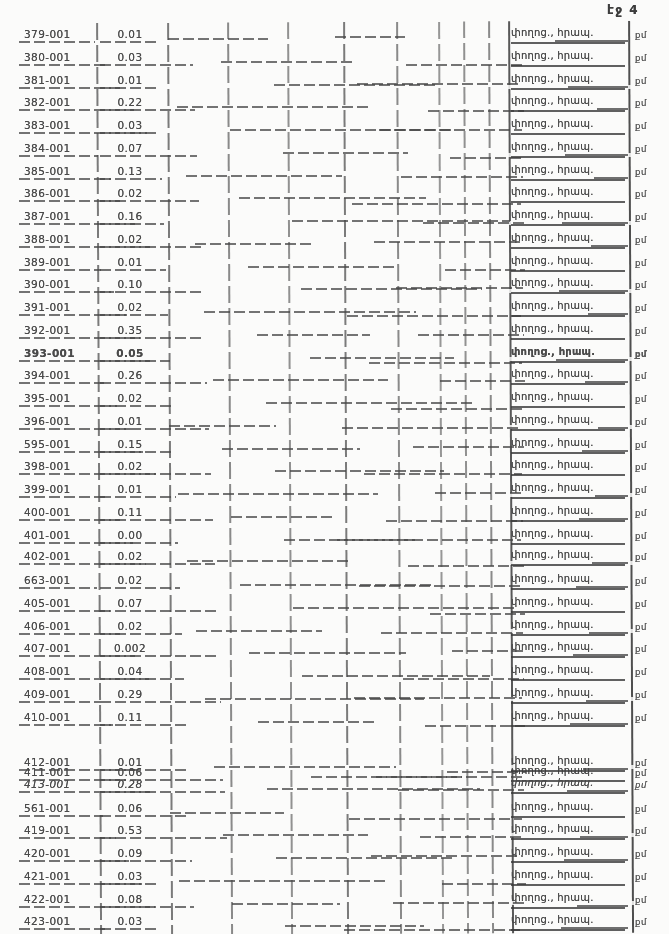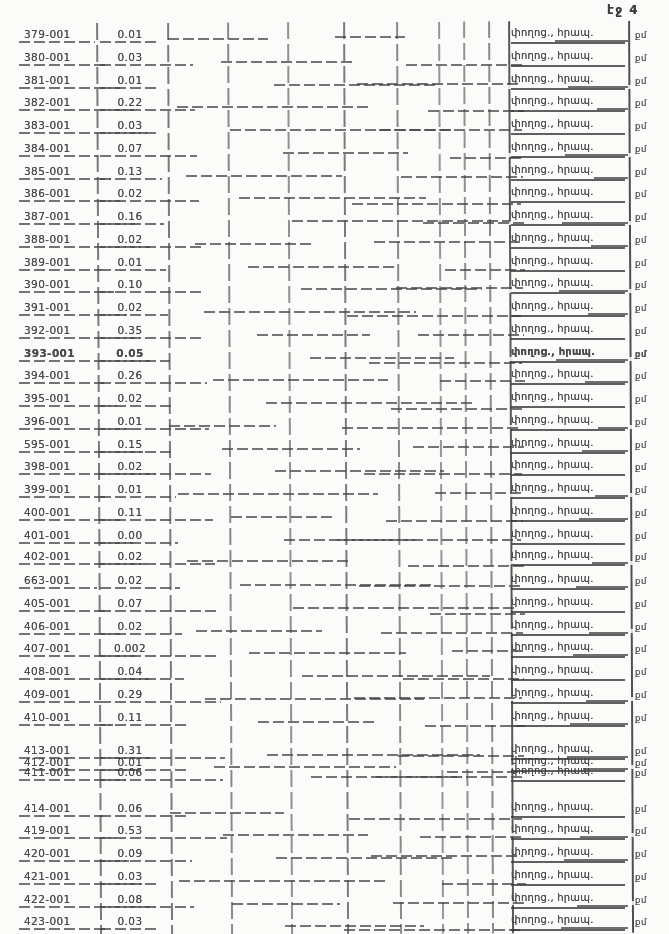--- a/index.html
+++ b/index.html
@@ -431,33 +431,33 @@
     <span class="cell id-cell">412-001</span>
     <span class="cell val-cell">0.01</span>
     <span class="seg seg-id" style="left: 19px; width: 120px; top: 17px;"></span>
     <span class="seg seg-val" style="left: 100px; width: 88px; top: 17px;"></span>
     <span class="seg seg-a" style="left: 214px; width: 182px; top: 14px;"></span>
     <span class="seg seg-b" style="left: 447px; width: 79px; top: 19px;"></span>
     <span class="seg solid seg-c" style="left: 583px; width: 45px; top: 16px;"></span>
     <span class="cell use-cell">փողոց., հրապ.</span>
     <span class="cell unit-cell">քմ</span>
   </div>
-        <div class="row" style="top: 740px; height: 22.75px;">
+        <div class="row" style="top: 774px; height: 22.75px; font-style: italic;">
     <span class="cell id-cell">413-001</span>
-    <span class="cell val-cell">0.31</span>
+    <span class="cell val-cell">0.28</span>
     <span class="seg seg-id" style="left: 19px; width: 133px; top: 17px;"></span>
     <span class="seg seg-val" style="left: 100px; width: 125px; top: 17px;"></span>
     <span class="seg seg-a" style="left: 267px; width: 213px; top: 14px;"></span>
     <span class="seg seg-b" style="left: 398px; width: 126px; top: 15px;"></span>
     <span class="seg solid seg-c" style="left: 567px; width: 61px; top: 16px;"></span>
     <span class="cell use-cell">փողոց., հրապ.</span>
     <span class="cell unit-cell">քմ</span>
   </div>
         <div class="row" style="top: 797.5px; height: 22.75px;">
-    <span class="cell id-cell">414-001</span>
+    <span class="cell id-cell">561-001</span>
     <span class="cell val-cell">0.06</span>
     <span class="seg seg-id" style="left: 19px; width: 84px; top: 17px;"></span>
     <span class="seg seg-val" style="left: 100px; width: 90px; top: 17px;"></span>
     <span class="seg seg-a" style="left: 170px; width: 114px; top: 14px;"></span>
     <span class="seg seg-b" style="left: 349px; width: 173px; top: 20px;"></span>
 
     <span class="cell use-cell">փողոց., հրապ.</span>
     <span class="cell unit-cell">քմ</span>
   </div>
         <div class="row" style="top: 820.25px; height: 22.75px;">

